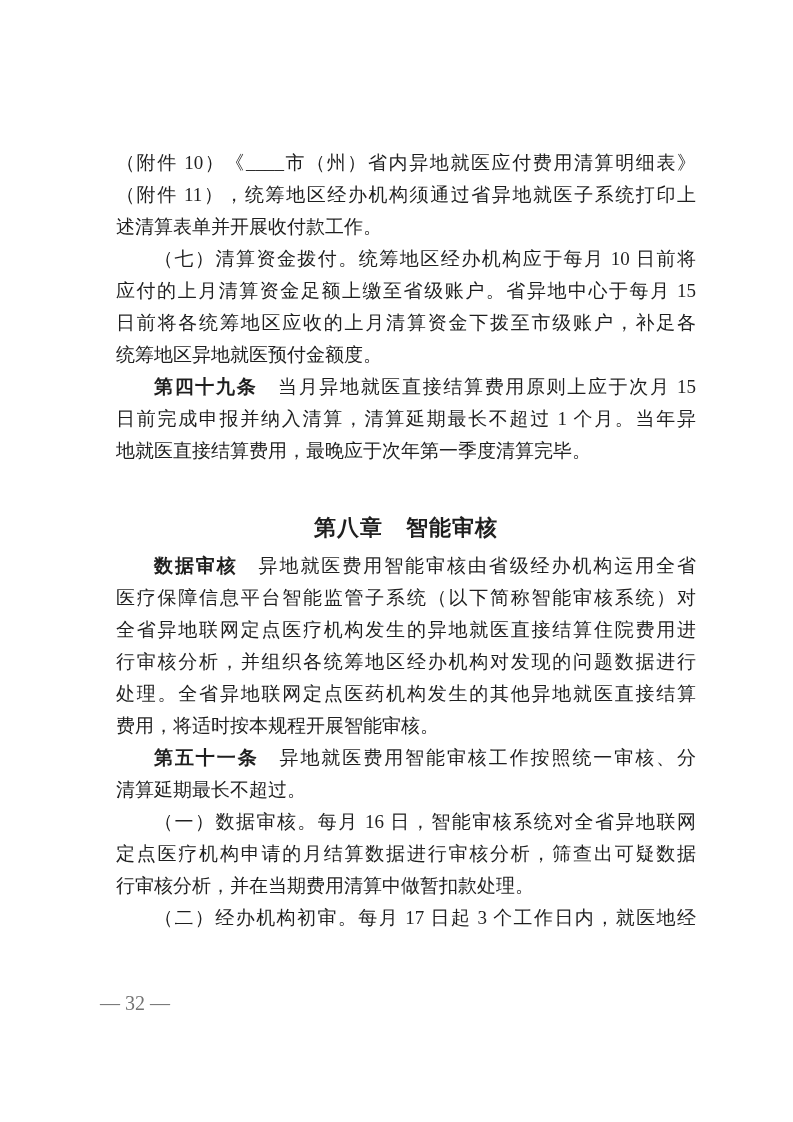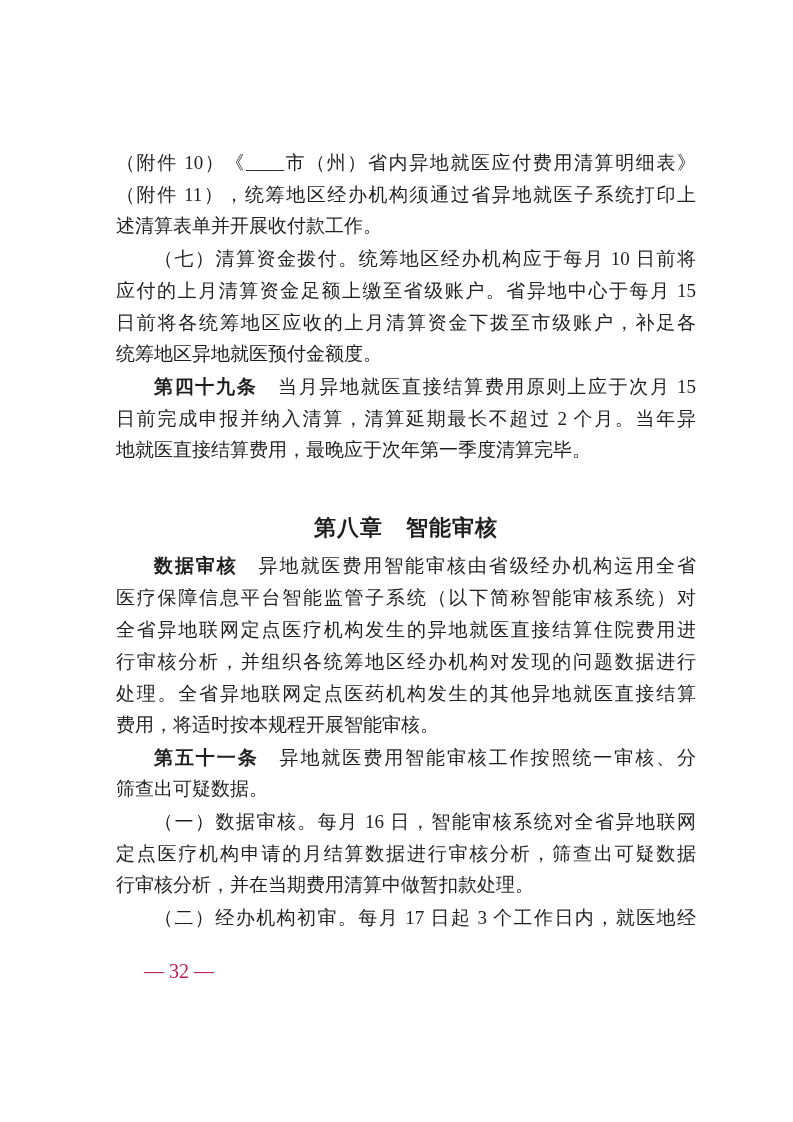--- a/index.html
+++ b/index.html
@@ -26,80 +26,78 @@
     letter-spacing: 0;
     overflow: hidden;
   }
   .line.justify {
     text-align: justify;
     text-align-last: justify;
   }
   .line.last {
     text-align: center;
     text-align-last: left;
-    font-family: Liberation Mono, monospace;
   }
   .line.indent { text-indent: 2em; }
   .seg-bold {
     font-weight: 700;
     font-family: "Liberation Sans", "DejaVu Sans", sans-serif;
   }
   .chapter-heading {
     height: 32px;
     line-height: 32px;
     margin-top: 45px;
     margin-bottom: 6px;
     text-align: center;
     font-size: 22px;
     font-weight: 700;
     font-family: Liberation Sans, sans-serif;
     letter-spacing: 1px;
   }
   .footer {
     position: absolute;
     left: 100px;
-    top: 960px;
+    top: 992px;
     font-size: 20px;
-    color: #be185d;
-    margin-left: 44px;
+    color: #737373;
   }
 </style>
 </head>
 <body>
 
 <div class="page">
   <div class="content">
       <div class="paragraph">
         <div class="line justify"><span class="seg">（附件 10）《____市（州）省内异地就医应付费用清算明细表》</span></div>
         <div class="line justify"><span class="seg">（附件 11），统筹地区经办机构须通过省异地就医子系统打印上</span></div>
         <div class="line last"><span class="seg">述清算表单并开展收付款工作。</span></div>
       </div>
       <div class="paragraph">
         <div class="line justify indent"><span class="seg">（七）清算资金拨付。统筹地区经办机构应于每月 10 日前将</span></div>
         <div class="line justify"><span class="seg">应付的上月清算资金足额上缴至省级账户。省异地中心于每月 15</span></div>
         <div class="line justify"><span class="seg">日前将各统筹地区应收的上月清算资金下拨至市级账户，补足各</span></div>
         <div class="line last"><span class="seg">统筹地区异地就医预付金额度。</span></div>
       </div>
       <div class="paragraph">
         <div class="line justify indent"><span class="seg seg-bold">第四十九条</span><span class="seg">　当月异地就医直接结算费用原则上应于次月 15</span></div>
-        <div class="line justify"><span class="seg">日前完成申报并纳入清算，清算延期最长不超过 2 个月。当年异</span></div>
+        <div class="line justify"><span class="seg">日前完成申报并纳入清算，清算延期最长不超过 1 个月。当年异</span></div>
         <div class="line last"><span class="seg">地就医直接结算费用，最晚应于次年第一季度清算完毕。</span></div>
       </div>
       <div class="chapter-heading">第八章　智能审核</div>
       <div class="paragraph">
         <div class="line justify indent"><span class="seg seg-bold">数据审核</span><span class="seg">　异地就医费用智能审核由省级经办机构运用全省</span></div>
         <div class="line justify"><span class="seg">医疗保障信息平台智能监管子系统（以下简称智能审核系统）对</span></div>
         <div class="line justify"><span class="seg">全省异地联网定点医疗机构发生的异地就医直接结算住院费用进</span></div>
         <div class="line justify"><span class="seg">行审核分析，并组织各统筹地区经办机构对发现的问题数据进行</span></div>
         <div class="line justify"><span class="seg">处理。全省异地联网定点医药机构发生的其他异地就医直接结算</span></div>
         <div class="line last"><span class="seg">费用，将适时按本规程开展智能审核。</span></div>
       </div>
       <div class="paragraph">
         <div class="line justify indent"><span class="seg seg-bold">第五十一条</span><span class="seg">　异地就医费用智能审核工作按照统一审核、分</span></div>
-        <div class="line last"><span class="seg">筛查出可疑数据。</span></div>
+        <div class="line last"><span class="seg">清算延期最长不超过。</span></div>
       </div>
       <div class="paragraph">
         <div class="line justify indent"><span class="seg">（一）数据审核。每月 16 日，智能审核系统对全省异地联网</span></div>
         <div class="line justify"><span class="seg">定点医疗机构申请的月结算数据进行审核分析，筛查出可疑数据</span></div>
         <div class="line last"><span class="seg">行审核分析，并在当期费用清算中做暂扣款处理。</span></div>
       </div>
       <div class="paragraph">
         <div class="line justify indent"><span class="seg">（二）经办机构初审。每月 17 日起 3 个工作日内，就医地经</span></div>
       </div>
     </div>

